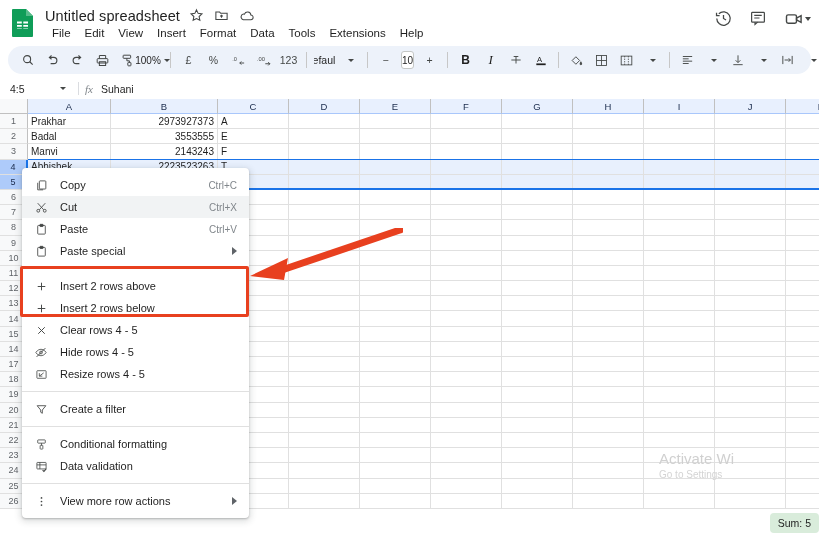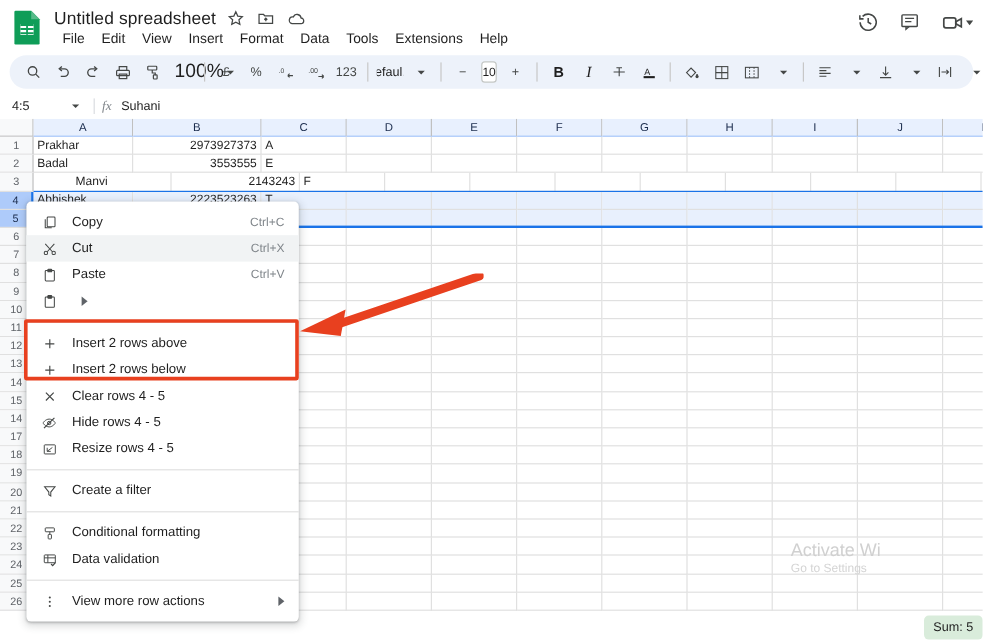--- a/index.html
+++ b/index.html
@@ -40,21 +40,21 @@
     display: flex; align-items: center; padding: 0 7px; gap: 0px;
   }
   .tb-btn {
     height: 22px; min-width: 22px; border-radius: 4px;
     display: flex; align-items: center; justify-content: center;
     color: #444746; font-size: 10.5px; padding: 0 3px; margin: 0 1.5px;
     cursor: default; white-space: nowrap;
   }
   .tb-btn svg { display:block; }
   .tb-sep { width:1px; height:16px; background:#c7c7c7; margin: 0 5px; flex:0 0 auto; }
-  .tb-zoom { font-size: 16px; color:#1f1f1f; padding: 0 4px; justify-content: space-between; }
+  .tb-zoom { font-size: 10px; color:#1f1f1f; padding: 0 4px; }
   .tb-arrow { width:0;height:0;border-left:3px solid transparent;border-right:3px solid transparent;border-top:3.5px solid #444746; margin-left:3px; }
   .tb-font { font-size: 10.5px; color:#1f1f1f; width: 54px; text-align:left; overflow:hidden; }
   .fontsize-box {
     width: 28px; height: 18px; border: 1px solid #c4c7c5; border-radius: 3px;
     display:flex; align-items:center; justify-content:center; font-size:10px; color:#1f1f1f;
     margin: 0 3px; background:#fff;
   }
   .tb-bold { font-weight: 700; font-size: 12px; color:#1f1f1f; }
   .tb-italic { font-style: italic; font-family: "Liberation Serif", serif; font-size: 13px; color:#1f1f1f; }
 
@@ -405,21 +405,21 @@
           <div class="cell" style="width: 71px;"></div>
           <div class="cell" style="width: 71px;"></div>
           <div class="cell" style="width: 71px;"></div>
           <div class="cell" style="width: 71px;"></div>
           <div class="cell" style="width: 71px;"></div>
           <div class="cell" style="width: 71px;"></div>
           <div class="cell" style="width: 71px;"></div>
           <div class="cell" style="width: 71px;"></div>
         </div>
         <div class="crow">
-          <div class="cell" style="width: 83px; margin-left: 32px;">Manvi</div>
+          <div class="cell" style="width: 83px;">Manvi</div>
           <div class="cell num" style="width: 107px;">2143243</div>
           <div class="cell" style="width: 71px;">F</div>
           <div class="cell" style="width: 71px;"></div>
           <div class="cell" style="width: 71px;"></div>
           <div class="cell" style="width: 71px;"></div>
           <div class="cell" style="width: 71px;"></div>
           <div class="cell" style="width: 71px;"></div>
           <div class="cell" style="width: 71px;"></div>
           <div class="cell" style="width: 71px;"></div>
           <div class="cell" style="width: 71px;"></div>
@@ -766,20 +766,21 @@
         <span class="mi-lbl">Paste</span>
         <span class="mi-kbd">Ctrl+V</span>
       </div>
       <div class="mi">
         <span class="mi-ico">
           <svg width="13" height="13" viewBox="0 0 24 24" fill="none" stroke="currentColor" stroke-width="1.6">
             <rect x="5" y="4.5" width="14" height="16" rx="1.3"></rect>
             <rect x="9" y="2.5" width="6" height="4" rx="1" fill="currentColor"></rect>
           </svg>
         </span>
+        <span class="mi-lbl">Paste special</span>
         <span class="mi-sub"></span>
       </div>
       <div class="mdiv"></div>
       <div class="mi">
         <span class="mi-ico">
           <svg width="13" height="13" viewBox="0 0 24 24" fill="none" stroke="currentColor" stroke-width="1.8">
             <path d="M12 5v14M5 12h14"></path>
           </svg>
         </span>
         <span class="mi-lbl">Insert 2 rows above</span>

